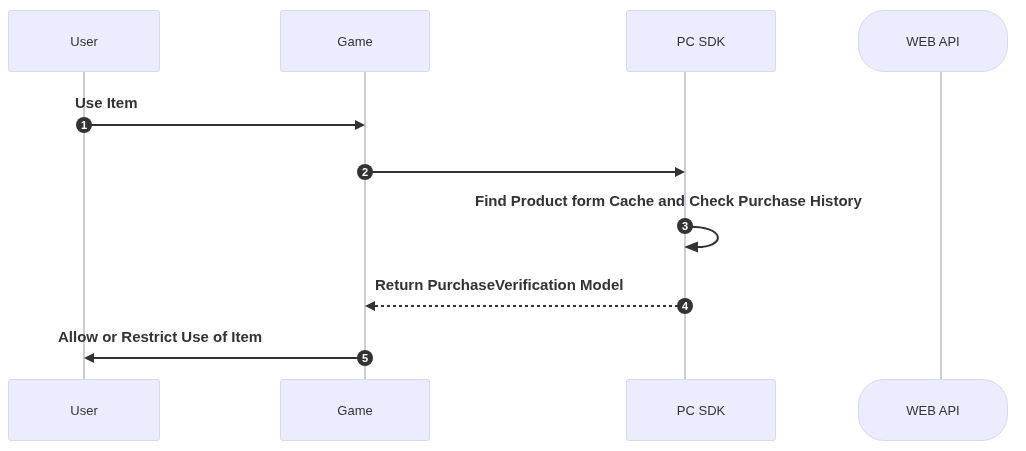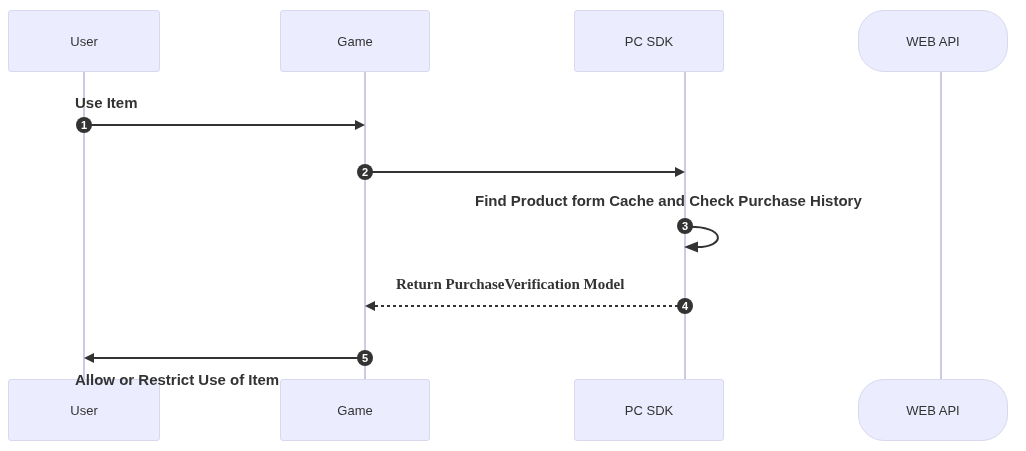--- a/index.html
+++ b/index.html
@@ -28,21 +28,21 @@
     border: 1px solid var(--actor-border);
     border-radius: 3px;
     display: flex;
     align-items: center;
     justify-content: center;
     font-size: 13px;
     color: var(--text);
   }
   .col-user   { left: 8px;   width: 152px; }
   .col-game   { left: 280px; width: 150px; }
-  .col-pcsdk  { left: 574px; width: 150px; }
+  .col-pcsdk  { left: 626px; width: 150px; }
   .col-webapi { left: 858px; width: 150px; border-radius: 26px; }
   .row-top    { top: 10px; }
   .row-bottom { top: 379px; }
   .lifeline {
     position: absolute;
     top: 72px;
     height: 307px;
     width: 1.5px;
     background: var(--lifeline);
   }
@@ -134,23 +134,23 @@
   <div class="arrowhead right" style="left:675px; top:167px;"></div>
   <div class="seq-num" style="left:357px; top:164px;">2</div>
 
   <div class="msg-label" style="left:475px; top:192px; width:420px;">Find Product form Cache and Check Purchase History</div>
   <svg class="self-loop" width="52" height="32">
     <path d="M 2 5 C 44 3, 44 26, 12 25" fill="none" stroke="#333333" stroke-width="2"></path>
     <polygon points="1,25 15,19.5 15,30.5" fill="#333333"></polygon>
   </svg>
   <div class="seq-num" style="left:677px; top:218px;">3</div>
 
-  <div class="msg-label" style="left:396px; top:276px; width:300px;font-family:Liberation Serif, serif;">Return PurchaseVerification Model</div>
+  <div class="msg-label" style="left:375px; top:276px; width:300px;">Return PurchaseVerification Model</div>
   <div class="msg-line dotted" style="left:375px; top:305px; width:310px;"></div>
   <div class="arrowhead left" style="left:365px; top:301px;"></div>
   <div class="seq-num" style="left:677px; top:298px;">4</div>
 
-  <div class="msg-label" style="left:75px; top:328px; width:300px;margin-top:43px;">Allow or Restrict Use of Item</div>
+  <div class="msg-label" style="left:58px; top:328px; width:300px;">Allow or Restrict Use of Item</div>
   <div class="msg-line" style="left:94px; top:357px; width:271px;"></div>
   <div class="arrowhead left" style="left:84px; top:353px;"></div>
   <div class="seq-num" style="left:357px; top:350px;">5</div>
 
 </div>
 
 </body></html>

